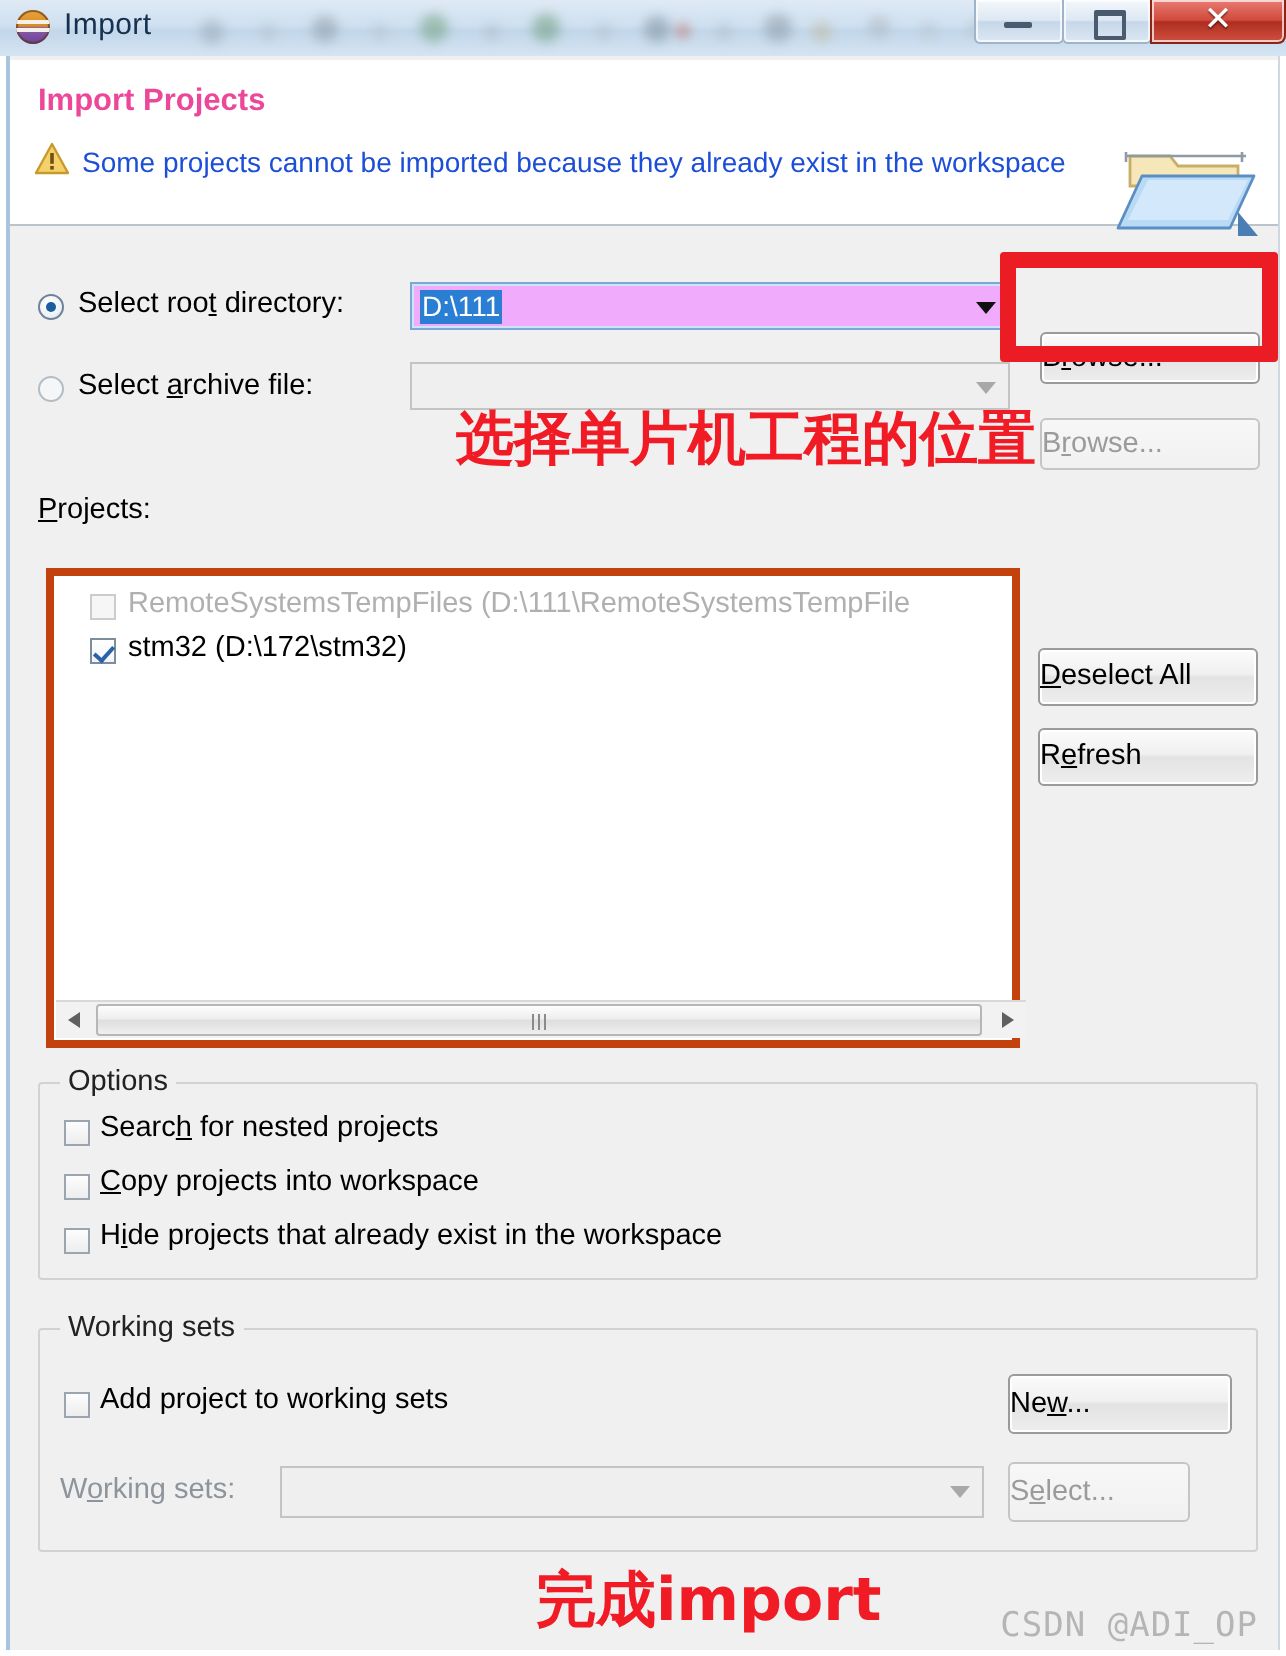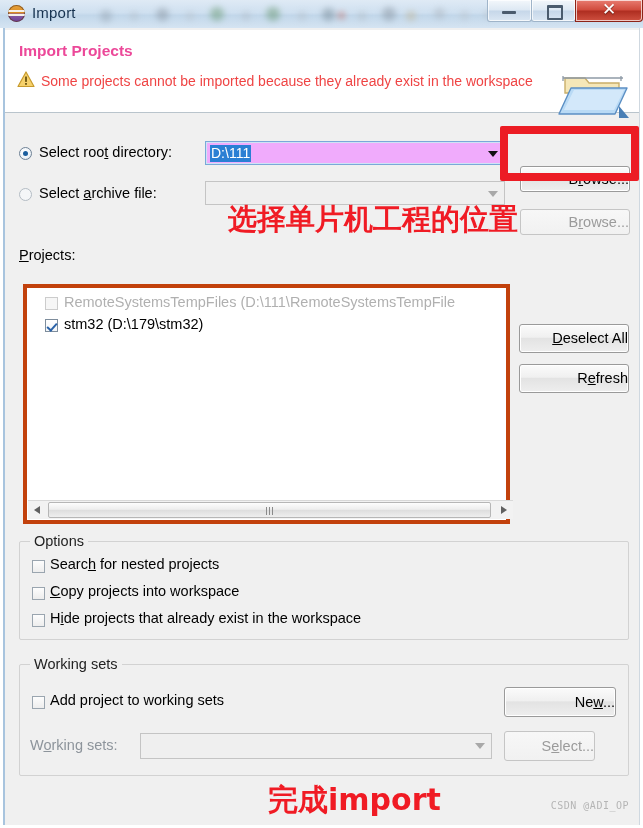--- a/index.html
+++ b/index.html
@@ -128,21 +128,21 @@
     font-size: 15.5px;
     font-weight: bold;
     color: #ec4899;
   }
   .header-msg {
     position: absolute;
     left: 36px; top: 40px;
     width: 500px;
     font-size: 14px;
     line-height: 22px;
-    color: #ef4444;
+    color: #1d4ed8;
   }
   .warn-icon {
     position: absolute;
     left: 12px; top: 41px;
     width: 18px; height: 17px;
   }
   .folder-icon {
     position: absolute;
     left: 550px; top: 36px;
     width: 84px; height: 58px;
@@ -214,21 +214,21 @@
   .combo-arrow.disabled { border-top-color: #a8a8a8; }
 
   .btn {
     position: absolute;
     background: linear-gradient(to bottom, #fbfbfb 0%, #f0f0f0 45%, #e3e3e3 50%, #eeeeee 100%);
     border: 1px solid #9a9a9a;
     border-radius: 3px;
     box-sizing: border-box;
     font-size: 14.5px;
     color: #000000;
-    text-align: right;
+    text-align: left;
     box-shadow: inset 0 0 0 1px #ffffff;
     cursor: default;
   }
   .btn-lbl {
     display: block;
     width: 100%;
   }
   .btn.disabled {
     color: #9b9b9b;
     border-color: #c5c5c5;
@@ -367,22 +367,22 @@
   }
   .anno-text {
     position: absolute;
     color: #f01b24;
     font-weight: bold;
     font-family: "DejaVu Sans", sans-serif;
     white-space: nowrap;
   }
   .watermark {
     position: absolute;
-    right: 10px; bottom: 14px;
-    font-size: 10px;
+    right: 10px; bottom: 2px;
+    font-size: 17px;
     color: #b5b5b5;
     font-family: "DejaVu Sans Mono", monospace;
     letter-spacing: .5px;
   }
 </style>
 </head>
 <body>
 
 <div class="titlebar">
   <div class="titlebar-blur">
@@ -477,21 +477,21 @@
 
   <div class="list-box">
 
     <div class="list-item dim" style="top:6px;">
       <span class="chk dim"></span>
       <span class="item-text">RemoteSystemsTempFiles (D:\111\RemoteSystemsTempFile</span>
     </div>
 
     <div class="list-item" style="top:28px;">
       <span class="chk checked"></span>
-      <span class="item-text">stm32 (D:\179\stm32)</span>
+      <span class="item-text">stm32 (D:\172\stm32)</span>
     </div>
 
     <div class="hscroll">
       <div class="hs-arrow left"></div>
       <div class="hs-thumb">
         <span class="hs-grip"></span>
       </div>
       <div class="hs-arrow right"></div>
     </div>
   </div>

